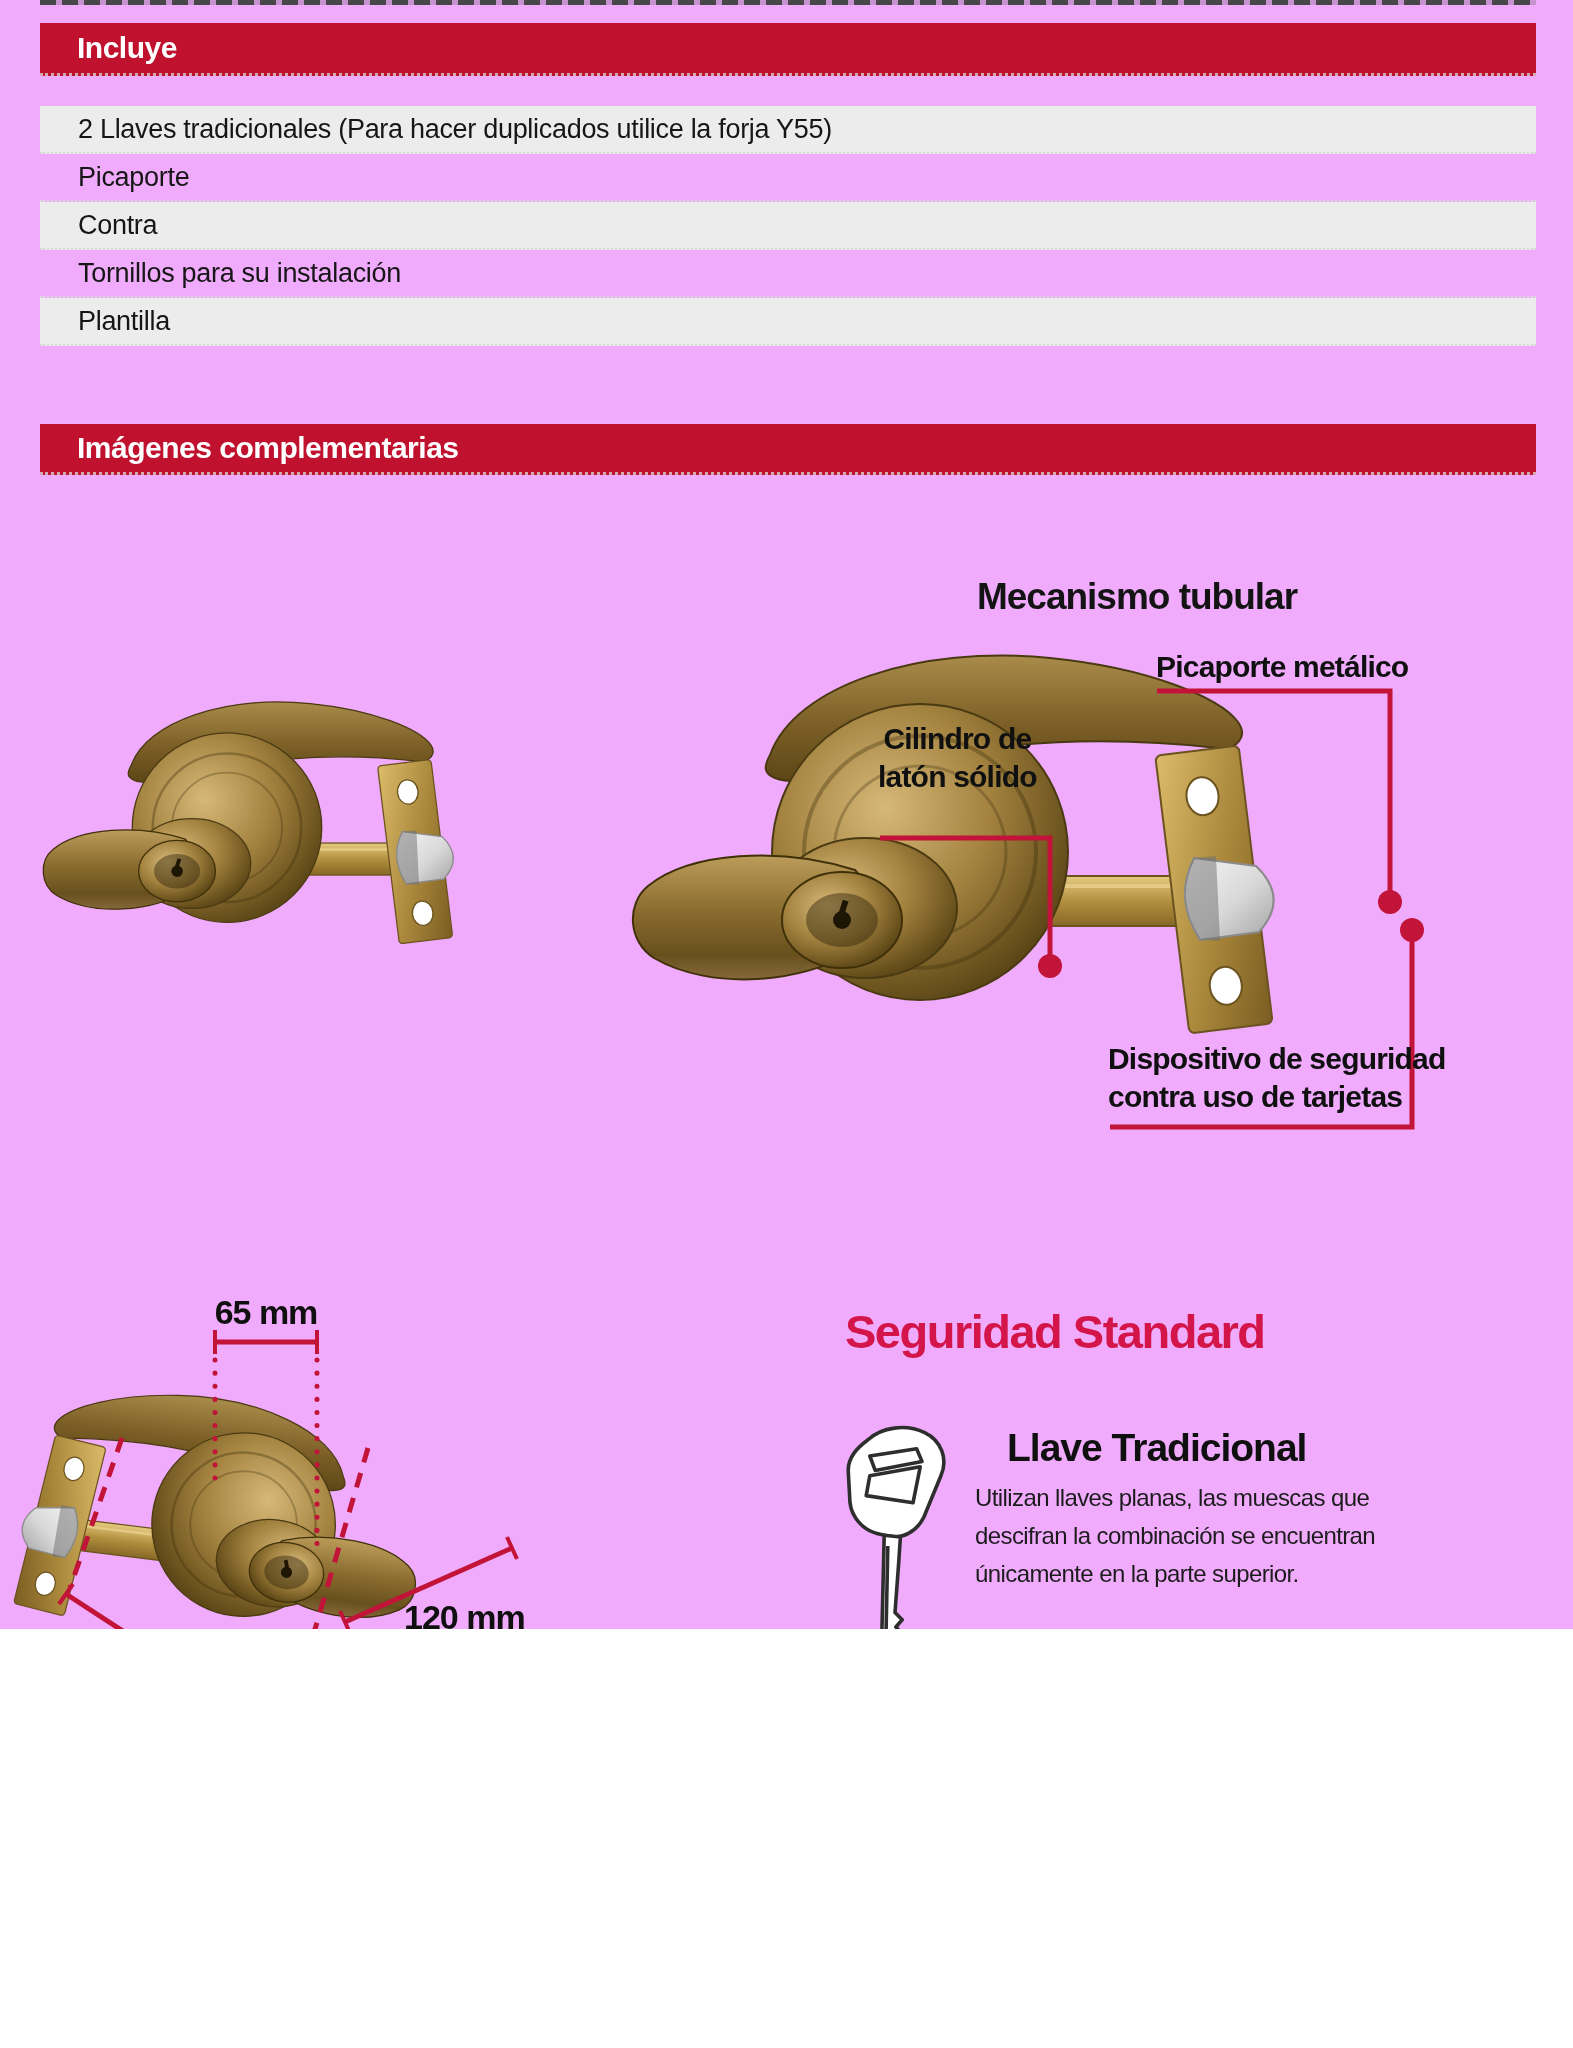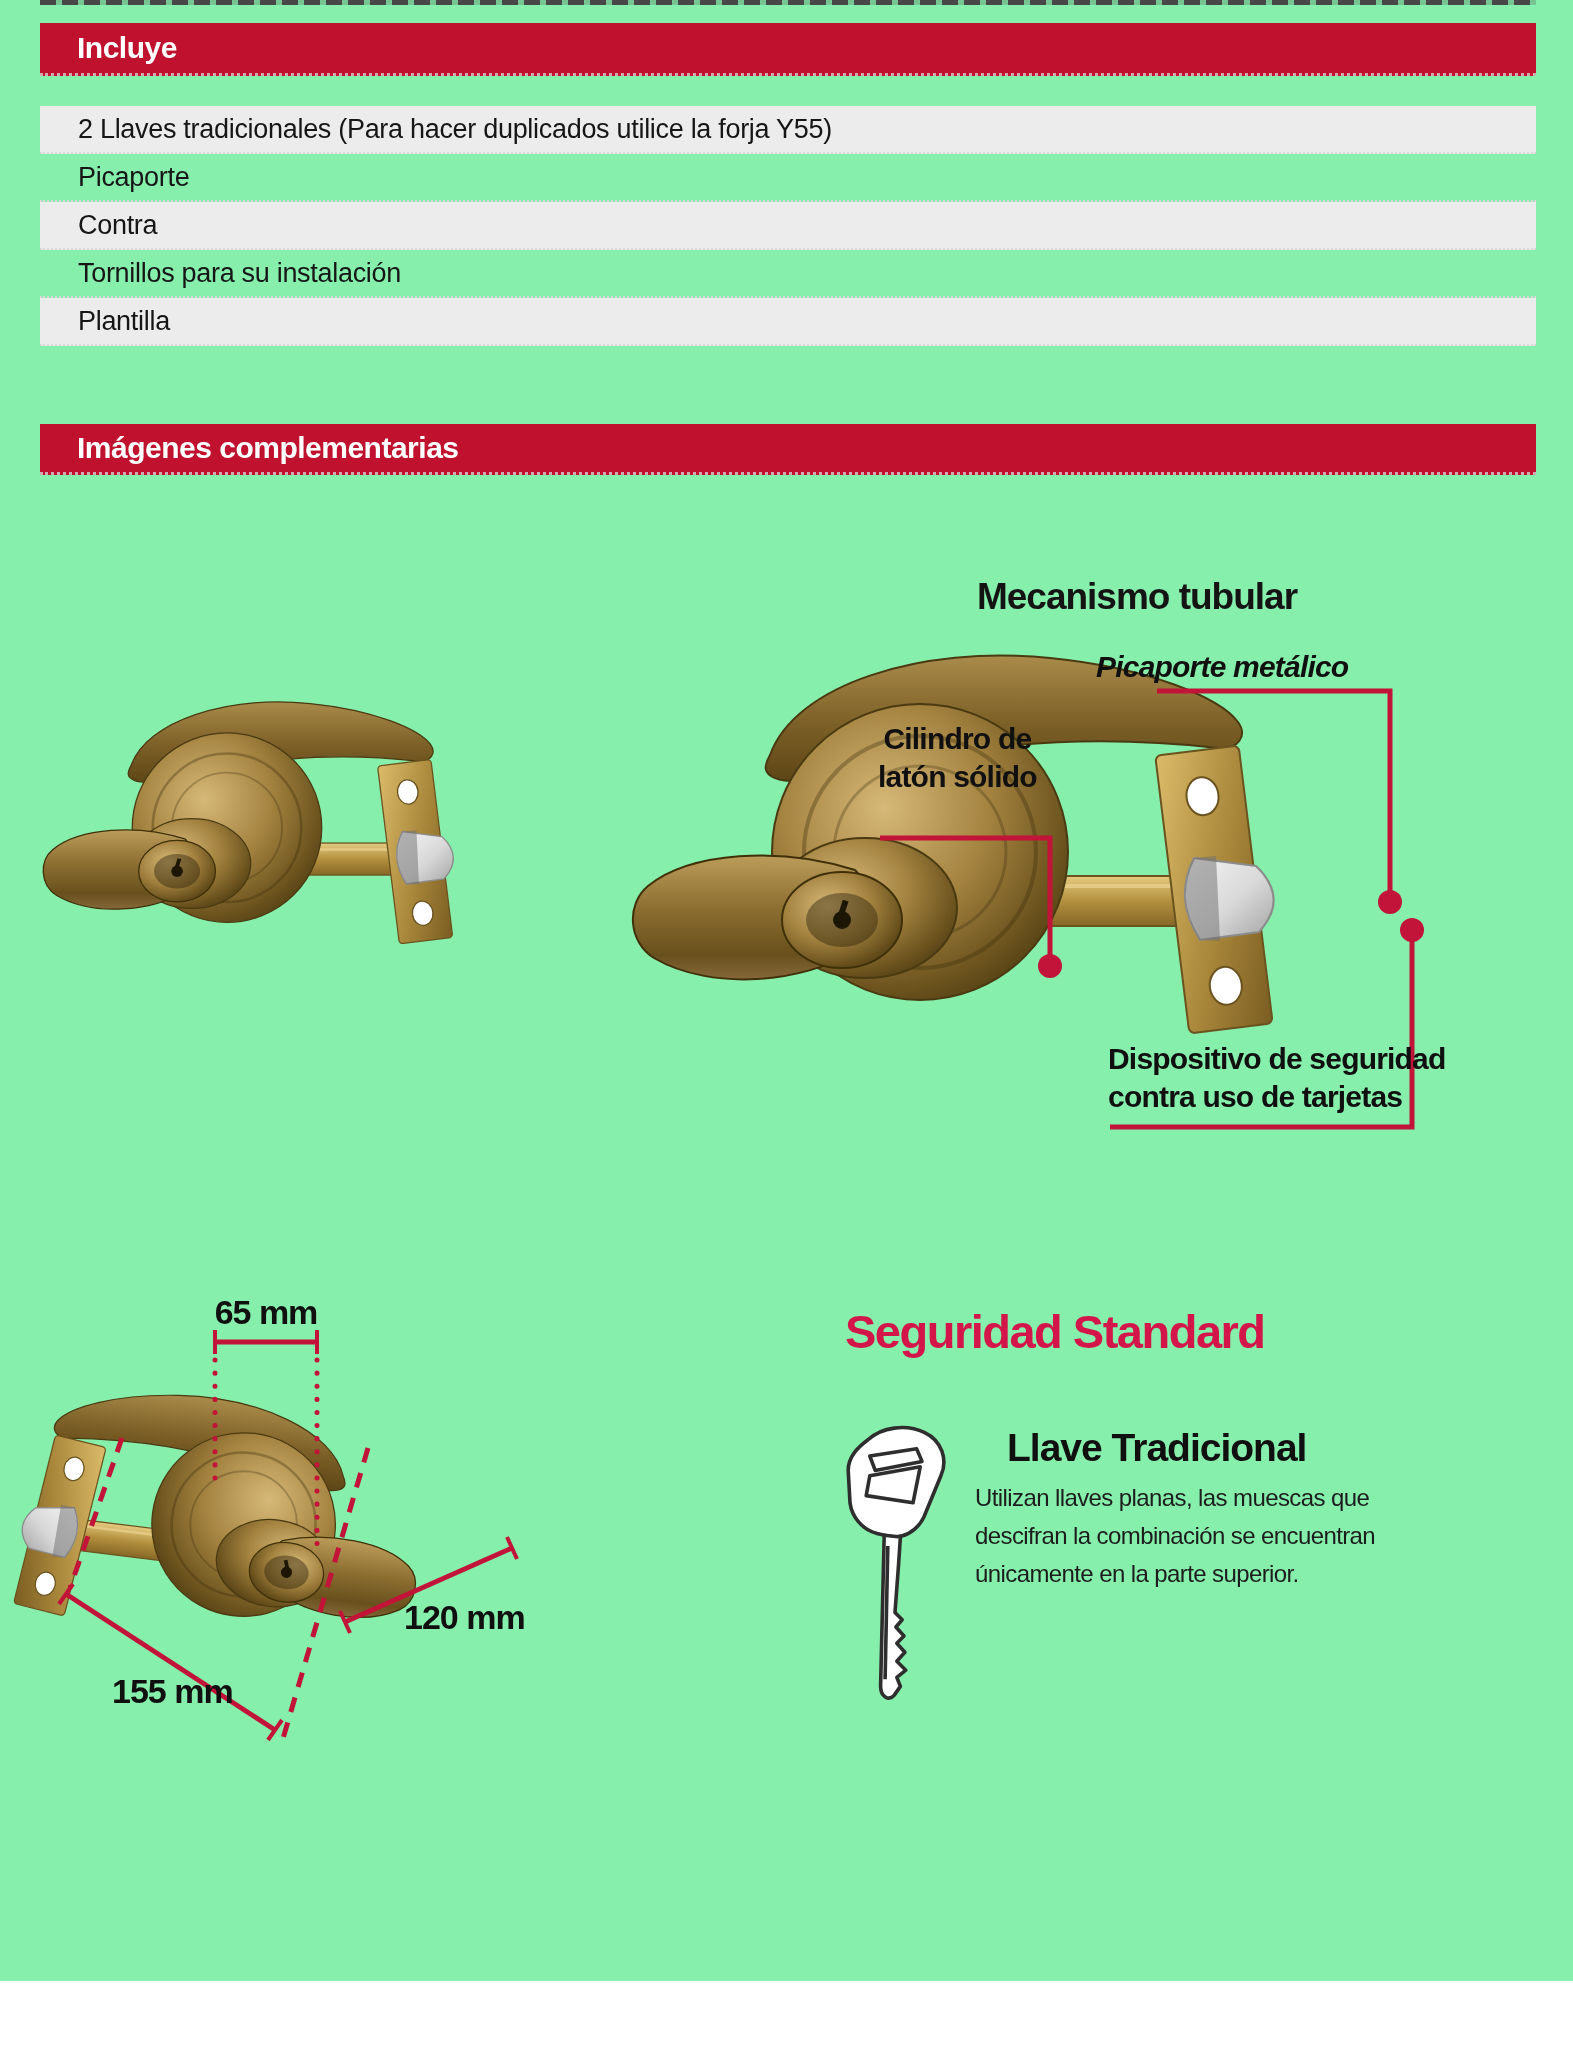--- a/index.html
+++ b/index.html
@@ -4,21 +4,21 @@
 <style>
   :root{
     --bar-red:#c0122f;
     --accent-red:#c21338;
     --heading-red:#d31549;
     --row-gray:#ececec;
     --ink:#141414;
   }
   html,body{margin:0;padding:0;background:#fff;}
   .page{
-    position:relative;width:1573px;height:1981px;background:#86efac;overflow:hidden;
+    position:relative;width:1573px;height:1629px;background:#f0abfc;overflow:hidden;
     font-family:"Liberation Sans",sans-serif;color:var(--ink);
   }
   .top-rule{
     position:absolute;left:40px;top:0;width:1496px;height:5px;
     background:repeating-linear-gradient(90deg,#474747 0 16px,rgba(71,71,71,.25) 16px 22px);
   }
   .bar{
     position:absolute;left:40px;width:1496px;height:53px;box-sizing:border-box;
     background:var(--bar-red);color:#ffffff;font-weight:bold;font-size:30px;
     display:flex;align-items:center;padding-left:37px;letter-spacing:-0.5px;
@@ -180,21 +180,21 @@
       <path d="M66,1594 L275,1730" stroke-width="5"></path>
       <path d="M59,1604 L73,1584 M268,1740 L282,1720" stroke-width="4"></path>
       <path d="M368,1448 L282,1742" stroke-width="5" stroke-dasharray="15 11"></path>
       <path d="M512,1548 L345,1622" stroke-width="5"></path>
       <path d="M507,1537 L517,1559 M340,1611 L350,1633" stroke-width="4"></path>
     </g>
   </svg>
 
   <div class="lbl fig-title" style="left:957px;top:576px;width:360px;">Mecanismo tubular</div>
 
-  <div class="lbl callout" style="left:1096px;top:648px;font-style:italic;">Picaporte metálico</div>
+  <div class="lbl callout" style="left:1156px;top:648px;">Picaporte metálico</div>
 
   <div class="lbl callout" style="left:878px;top:720px;text-align:center;">
     <div>Cilindro de</div>
     <div>latón sólido</div>
   </div>
 
   <div class="lbl callout" style="left:1108px;top:1040px;">
     <div>Dispositivo de seguridad</div>
     <div>contra uso de tarjetas</div>
   </div>

